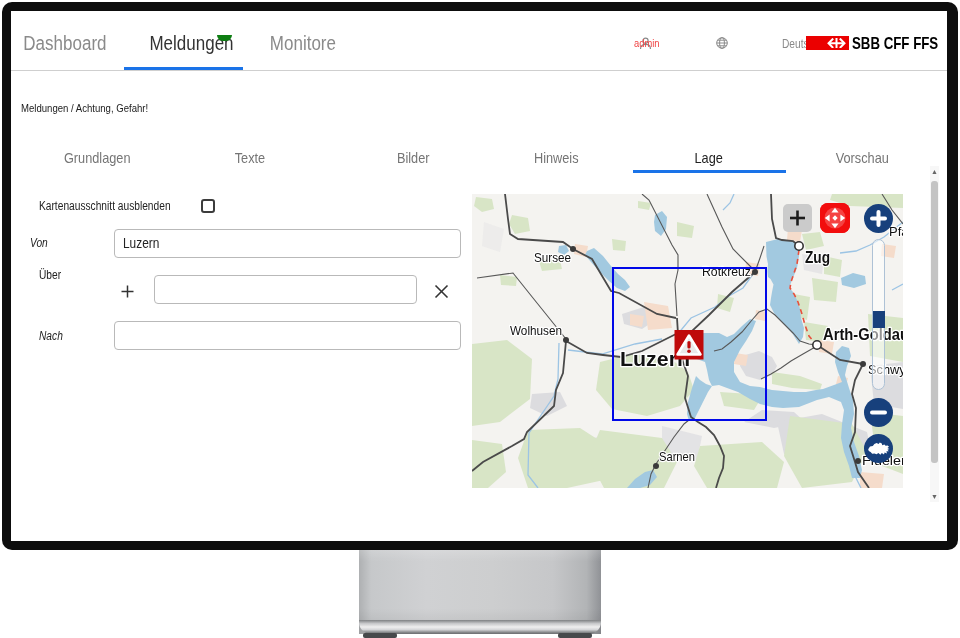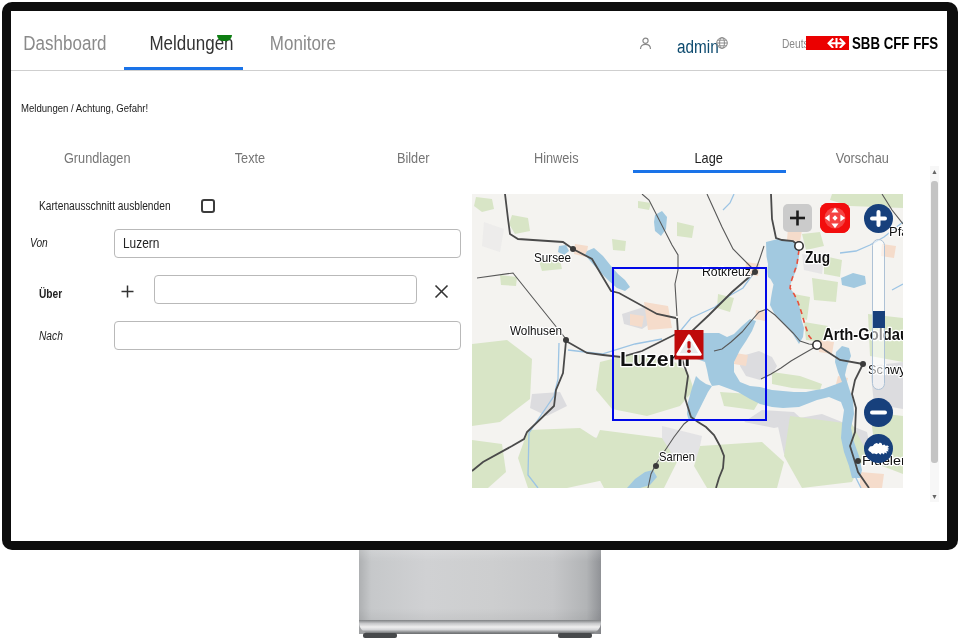--- a/index.html
+++ b/index.html
@@ -83,21 +83,21 @@
 <div class="navtab" style="left:5px; width:119px;"><span>Dashboard</span></div>
 <div class="navtab active" style="left:132px; width:119px;"><span>Meldungen</span></div>
 <div class="navtab" style="left:243px; width:119px;"><span>Monitore</span></div>
 <div id="underline1" style="left:124px; top:67px;"></div>
 <div id="greenbadge" style="left:217px; top:34.5px;"></div>
 
 <svg class="abs" style="left:639px; top:37px;" width="13" height="13" viewBox="0 0 13 13">
   <circle cx="6.5" cy="3.8" r="2.6" fill="none" stroke="#8a8a8a" stroke-width="1.2"></circle>
   <path d="M1.5 12 C1.5 8.8 3.7 7.3 6.5 7.3 C9.3 7.3 11.5 8.8 11.5 12" fill="none" stroke="#8a8a8a" stroke-width="1.2"></path>
 </svg>
-<div class="abs" style="left:677px; top:37px; font-size:18px; color:#0c4a6e;"><span class="condL">admin</span></div>
+<div class="abs" style="left:634px; top:37px; font-size:11px; color:#ef4444;"><span class="condL">admin</span></div>
 
 <svg class="abs" style="left:716px; top:37px;" width="12" height="12" viewBox="0 0 12 12">
   <circle cx="6" cy="6" r="5.3" fill="none" stroke="#8a8a8a" stroke-width="1"></circle>
   <ellipse cx="6" cy="6" rx="2.4" ry="5.3" fill="none" stroke="#8a8a8a" stroke-width="1"></ellipse>
   <line x1="0.7" y1="6" x2="11.3" y2="6" stroke="#8a8a8a" stroke-width="1"></line>
   <line x1="1.5" y1="3.2" x2="10.5" y2="3.2" stroke="#8a8a8a" stroke-width="1"></line>
   <line x1="1.5" y1="8.8" x2="10.5" y2="8.8" stroke="#8a8a8a" stroke-width="1"></line>
 </svg>
 <div class="abs" style="left:738px; top:37px; font-size:12px; color:#8a8a8a;padding-left:44px;"><span class="condL">Deutsch</span></div>
 
@@ -119,21 +119,21 @@
 <div class="tab2" style="left:336px;"><span>Bilder</span></div>
 <div class="tab2" style="left:479px;"><span>Hinweis</span></div>
 <div class="tab2 active" style="left:632px;"><span>Lage</span></div>
 <div class="tab2" style="left:785px;"><span>Vorschau</span></div>
 <div id="underline2"></div>
 
 <div class="flabel" style="left:39px; top:199px;"><span class="condL">Kartenausschnitt ausblenden</span></div>
 <div id="cb"></div>
 <div class="flabel" style="left:30px; top:236px;font-style:italic;"><span class="condL">Von</span></div>
 <div class="finput" style="left:114px; top:229px; width:347px; height:29px; line-height:27px;"><span class="condL">Luzern</span></div>
-<div class="flabel" style="left:39px; top:287px;font-weight:bold;"><span class="condL">Über</span></div>
+<div class="flabel" style="left:39px; top:268px;"><span class="condL">Über</span></div>
 <svg class="abs" style="left:121px; top:285px;" width="13" height="13" viewBox="0 0 13 13">
   <line x1="6.5" y1="0.5" x2="6.5" y2="12.5" stroke="#333" stroke-width="1.5"></line>
   <line x1="0.5" y1="6.5" x2="12.5" y2="6.5" stroke="#333" stroke-width="1.5"></line>
 </svg>
 <div class="finput" style="left:154px; top:275px; width:263px; height:29px;"></div>
 <svg class="abs" style="left:434px; top:284px;" width="15" height="15" viewBox="0 0 15 15">
   <line x1="1.5" y1="1.5" x2="13.5" y2="13.5" stroke="#333" stroke-width="1.6"></line>
   <line x1="13.5" y1="1.5" x2="1.5" y2="13.5" stroke="#333" stroke-width="1.6"></line>
 </svg>
 <div class="flabel" style="left:39px; top:329px;font-style:italic;"><span class="condL">Nach</span></div>

